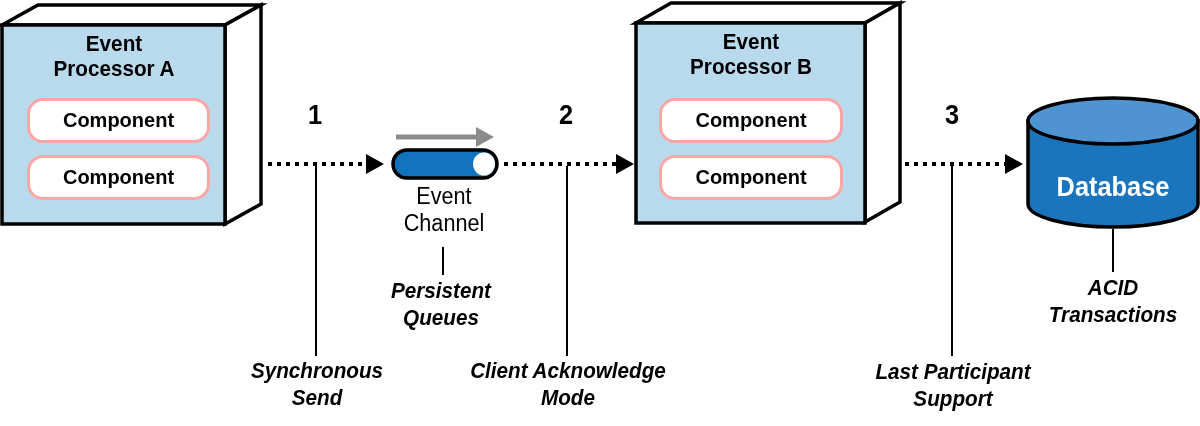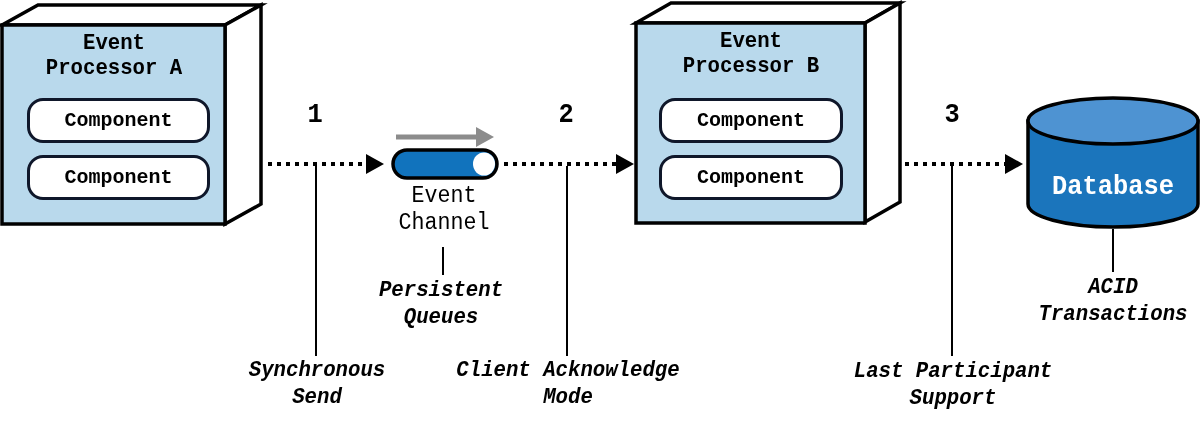--- a/index.html
+++ b/index.html
@@ -2,21 +2,21 @@
 <html><head>
 <meta charset="utf-8">
 <style>
   * { margin: 0; padding: 0; box-sizing: border-box; }
   html, body { background: #ffffff; }
   .stage {
     position: relative;
     width: 1200px;
     height: 426px;
     background: #ffffff;
-    font-family: Liberation Mono, monospace;
+    font-family: Liberation Sans, sans-serif;
     overflow: hidden;
   }
   .stage svg { position: absolute; left: 0; top: 0; }
 
   
   .s35 { stroke: #000; stroke-width: 3.5; stroke-linejoin: miter; }
   .s0  { stroke: none; }
   .dot { stroke: #000; stroke-width: 4; stroke-dasharray: 4 5; fill: none; }
   .thin { stroke: #000; stroke-width: 2; }
   .head { fill: #000; stroke: none; }
@@ -33,21 +33,21 @@
   .boxtitle { font-weight: bold; font-size: 22px; line-height: 25px; }
   .num      { font-weight: bold; font-size: 27px; line-height: 30px; }
   .chan     { font-weight: normal; font-size: 23px; line-height: 27px; }
   .ann      { font-weight: bold; font-style: italic; font-size: 22px; line-height: 27px; }
   .dbtxt    { font-weight: bold; font-size: 27px; line-height: 28px; color: #ffffff; }
 
   .component {
     position: absolute;
     height: 45px;
     background: #ffffff;
-    border: 3px solid #0f172a;
+    border: 3px solid #fca5a5;
     border-radius: 16px;
     display: flex;
     align-items: center;
     justify-content: center;
     font-weight: bold;
     font-size: 20px;
     color: #000;
   }
 </style>
 </head>

